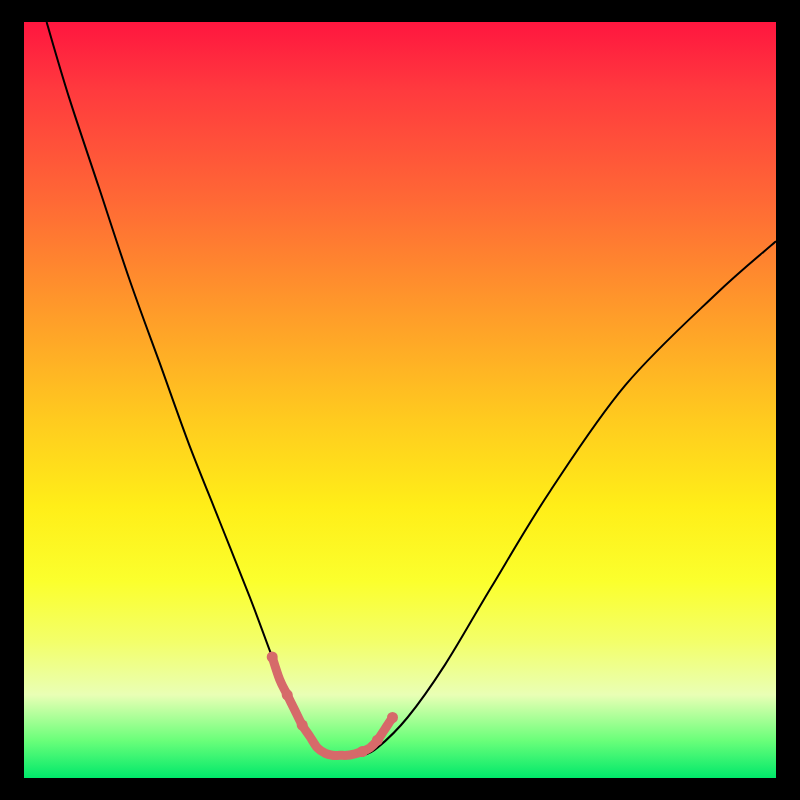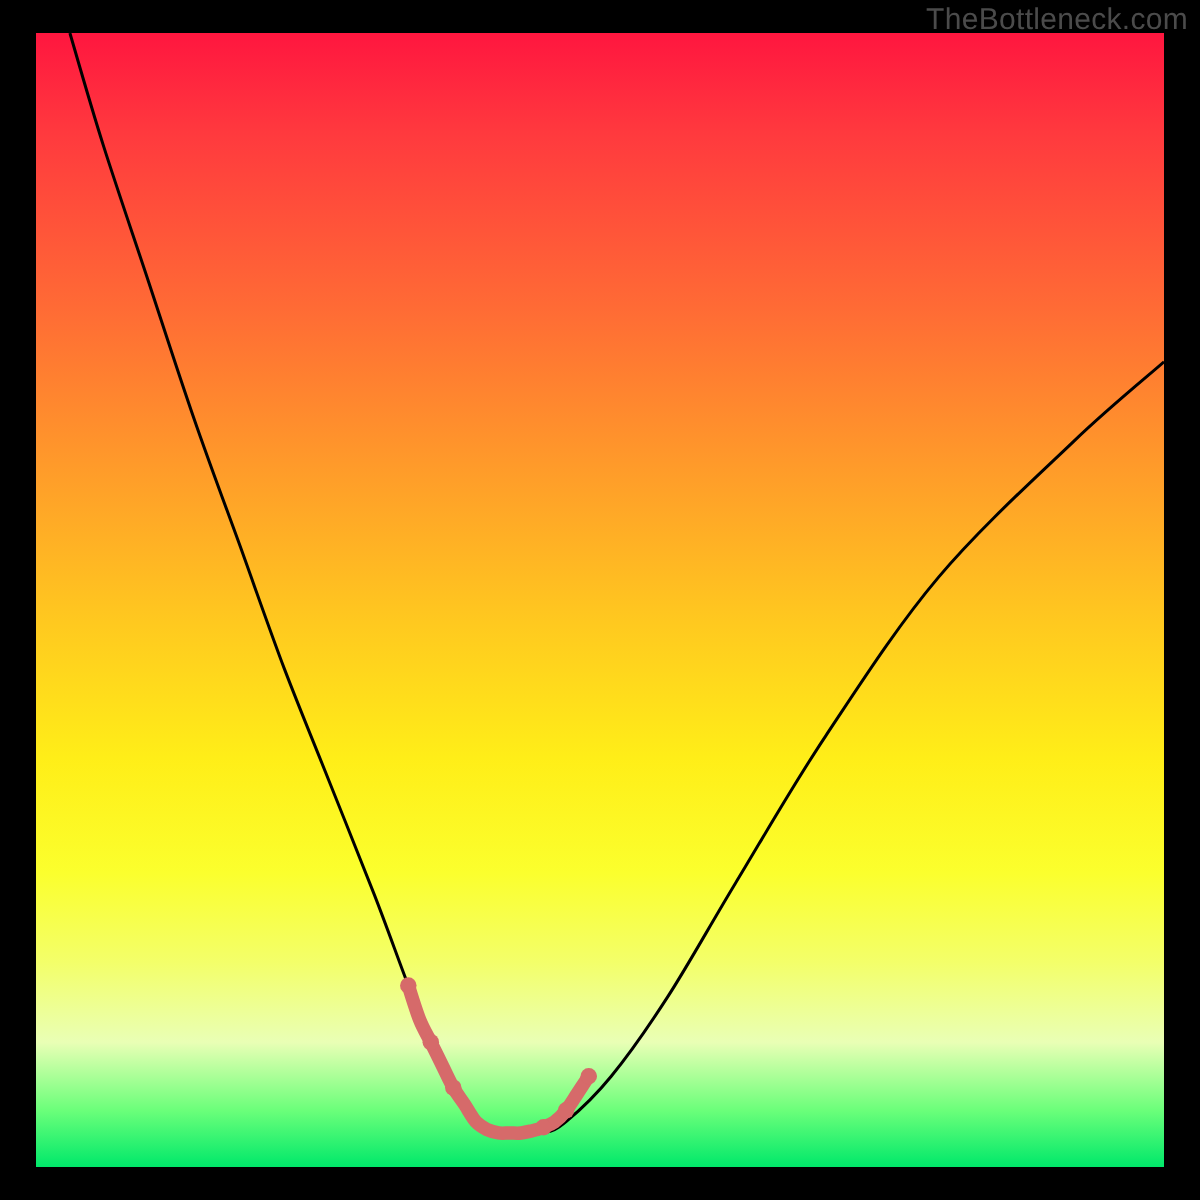--- a/index.html
+++ b/index.html
@@ -57,21 +57,20 @@
     left: 0;
     width: 752px;
     height: 756px;
   }
 </style>
 </head>
 <body>
 
 <div class="frame">
 
-  <div class="watermark">TheBottleneck.com</div>
 
   <div class="plot-area">
     <svg class="curve-layer" viewBox="0 0 752 756" preserveAspectRatio="none">
       <path fill="none" stroke="#000000" stroke-width="2" d="M 22.6 0.0 C 26.3 12.6, 36.3 47.9, 45.1 75.6 C 53.9 103.3, 65.2 136.1, 75.2 166.3 C 85.2 196.6, 95.3 228.1, 105.3 257.0 C 115.3 286.0, 125.3 312.5, 135.4 340.2 C 145.4 367.9, 155.4 396.9, 165.4 423.4 C 175.5 449.8, 185.5 473.8, 195.5 499.0 C 205.5 524.2, 216.8 551.9, 225.6 574.6 C 234.4 597.2, 241.9 618.7, 248.2 635.0 C 254.4 651.4, 258.2 661.5, 263.2 672.8 C 268.2 684.2, 273.2 694.3, 278.2 703.1 C 283.3 711.9, 288.3 720.7, 293.3 725.8 C 298.3 730.8, 303.3 732.1, 308.3 733.3 C 313.3 734.6, 318.3 733.3, 323.4 733.3 C 328.4 733.3, 333.4 734.6, 338.4 733.3 C 343.4 732.1, 345.9 732.1, 353.4 725.8 C 361.0 719.5, 372.2 709.4, 383.5 695.5 C 394.8 681.7, 407.3 664.0, 421.1 642.6 C 434.9 621.2, 448.7 596.0, 466.2 567.0 C 483.8 538.0, 503.8 502.7, 526.4 468.7 C 549.0 434.7, 574.0 395.6, 601.6 362.9 C 629.2 330.1, 666.8 296.1, 691.8 272.2 C 716.9 248.2, 742.0 228.1, 752.0 219.2" id="curve-path"></path>
       <path fill="none" stroke="#d66a6a" stroke-width="9" stroke-linecap="round" stroke-linejoin="round" d="M 248.2 635.0 C 249.4 638.8, 253.2 651.4, 255.7 657.7 C 258.2 664.0, 260.7 667.8, 263.2 672.8 C 265.7 677.9, 268.2 682.9, 270.7 688.0 C 273.2 693.0, 275.7 698.7, 278.2 703.1 C 280.7 707.5, 283.3 710.6, 285.8 714.4 C 288.3 718.2, 290.8 723.0, 293.3 725.8 C 295.8 728.5, 298.3 729.8, 300.8 731.1 C 303.3 732.3, 305.8 732.9, 308.3 733.3 C 310.8 733.7, 313.3 733.3, 315.8 733.3 C 318.3 733.3, 320.9 733.6, 323.4 733.3 C 325.9 733.1, 328.4 732.4, 330.9 731.8 C 333.4 731.2, 335.9 730.5, 338.4 729.5 C 340.9 728.5, 343.4 727.6, 345.9 725.8 C 348.4 723.9, 350.9 721.4, 353.4 718.2 C 355.9 715.1, 358.5 710.6, 361.0 706.9 C 363.5 703.1, 367.2 697.4, 368.5 695.5" id="highlight-path"></path>
       <g id="highlight-dots">
           <circle cx="248.2" cy="635.0" r="5.5" fill="#d66a6a"></circle>
           <circle cx="263.2" cy="672.8" r="5.5" fill="#d66a6a"></circle>
           <circle cx="278.2" cy="703.1" r="5.5" fill="#d66a6a"></circle>
           <circle cx="338.4" cy="729.5" r="5.5" fill="#d66a6a"></circle>

